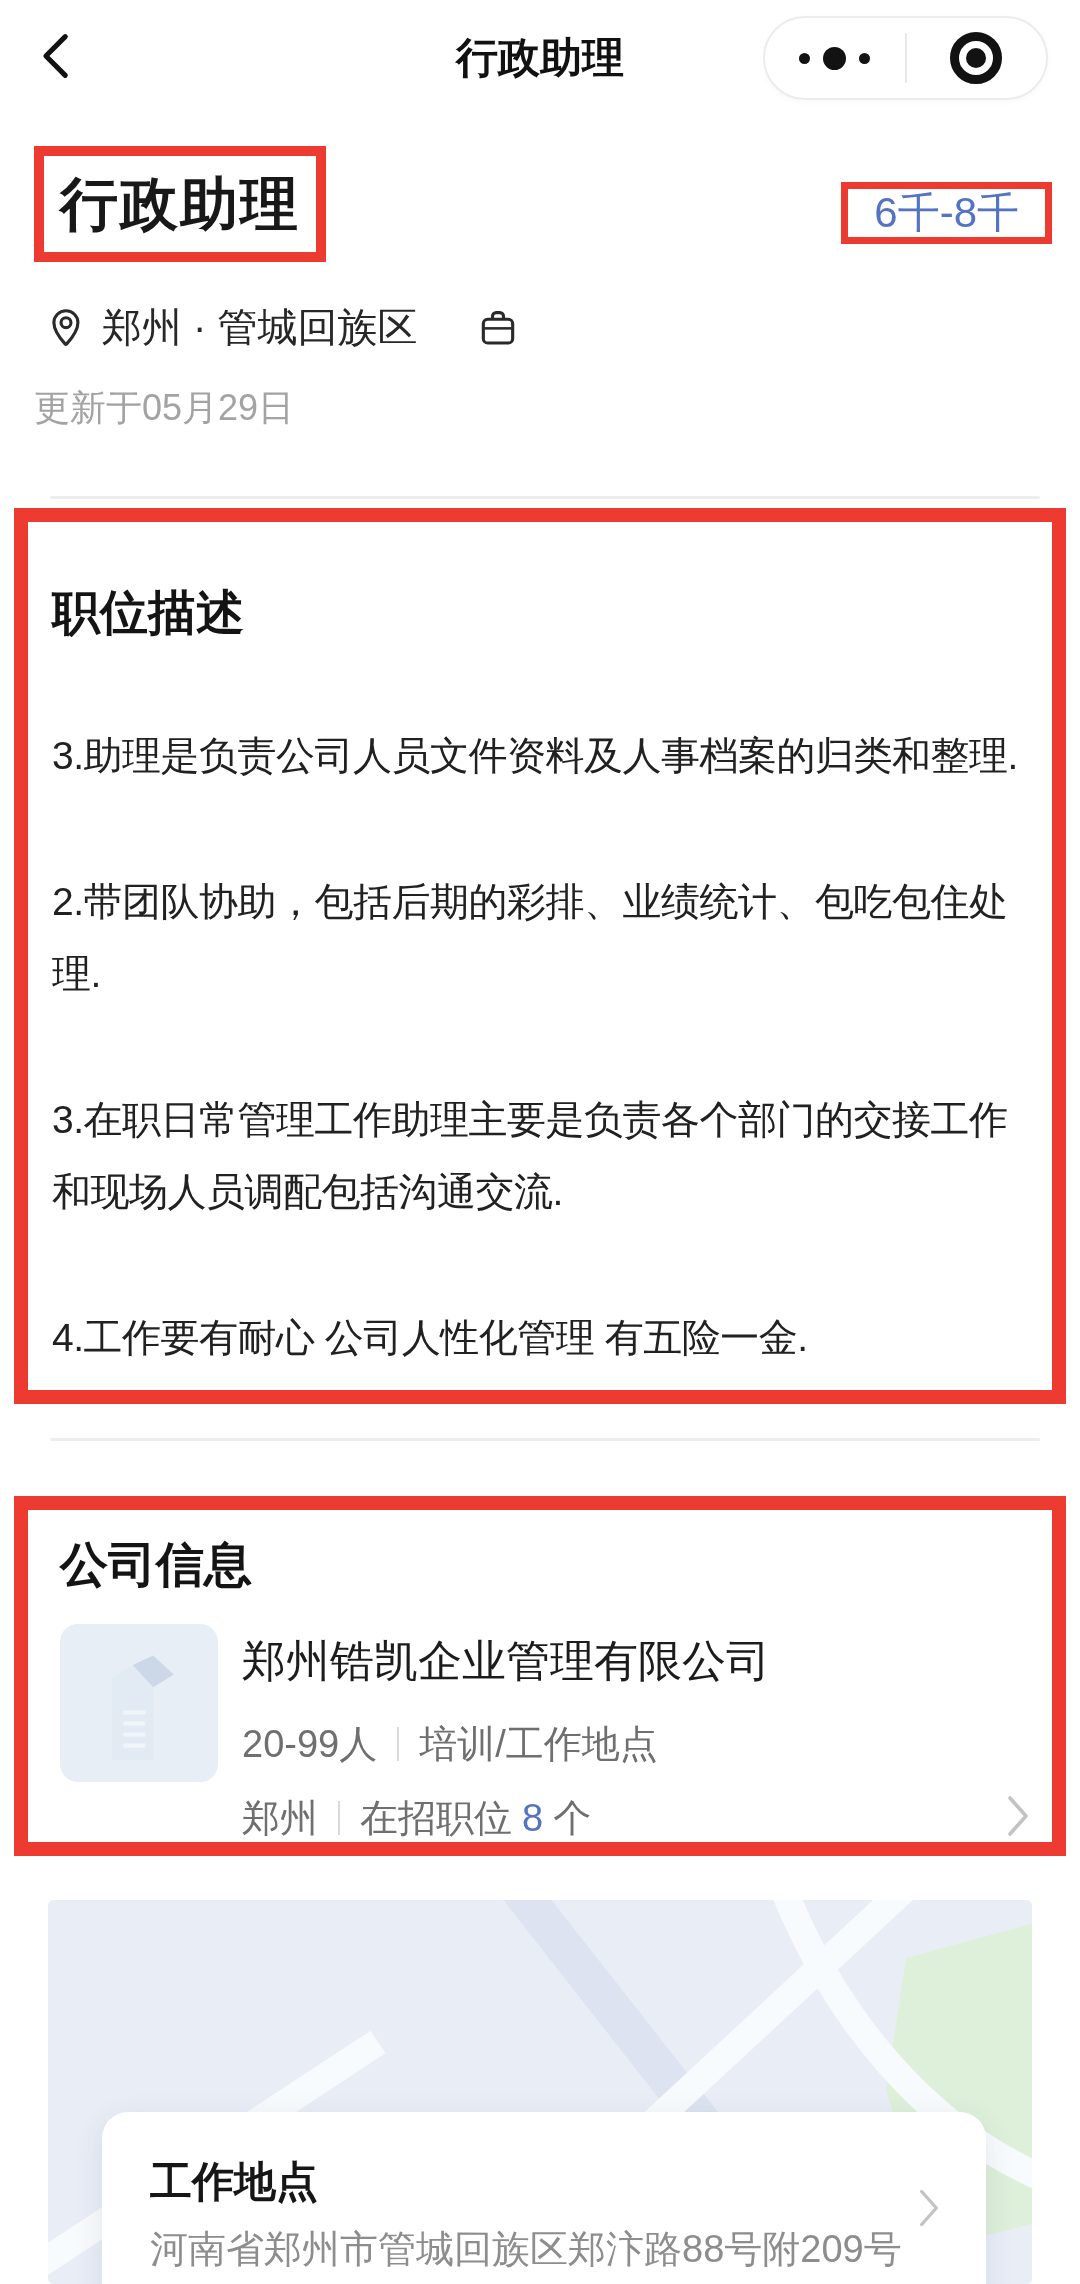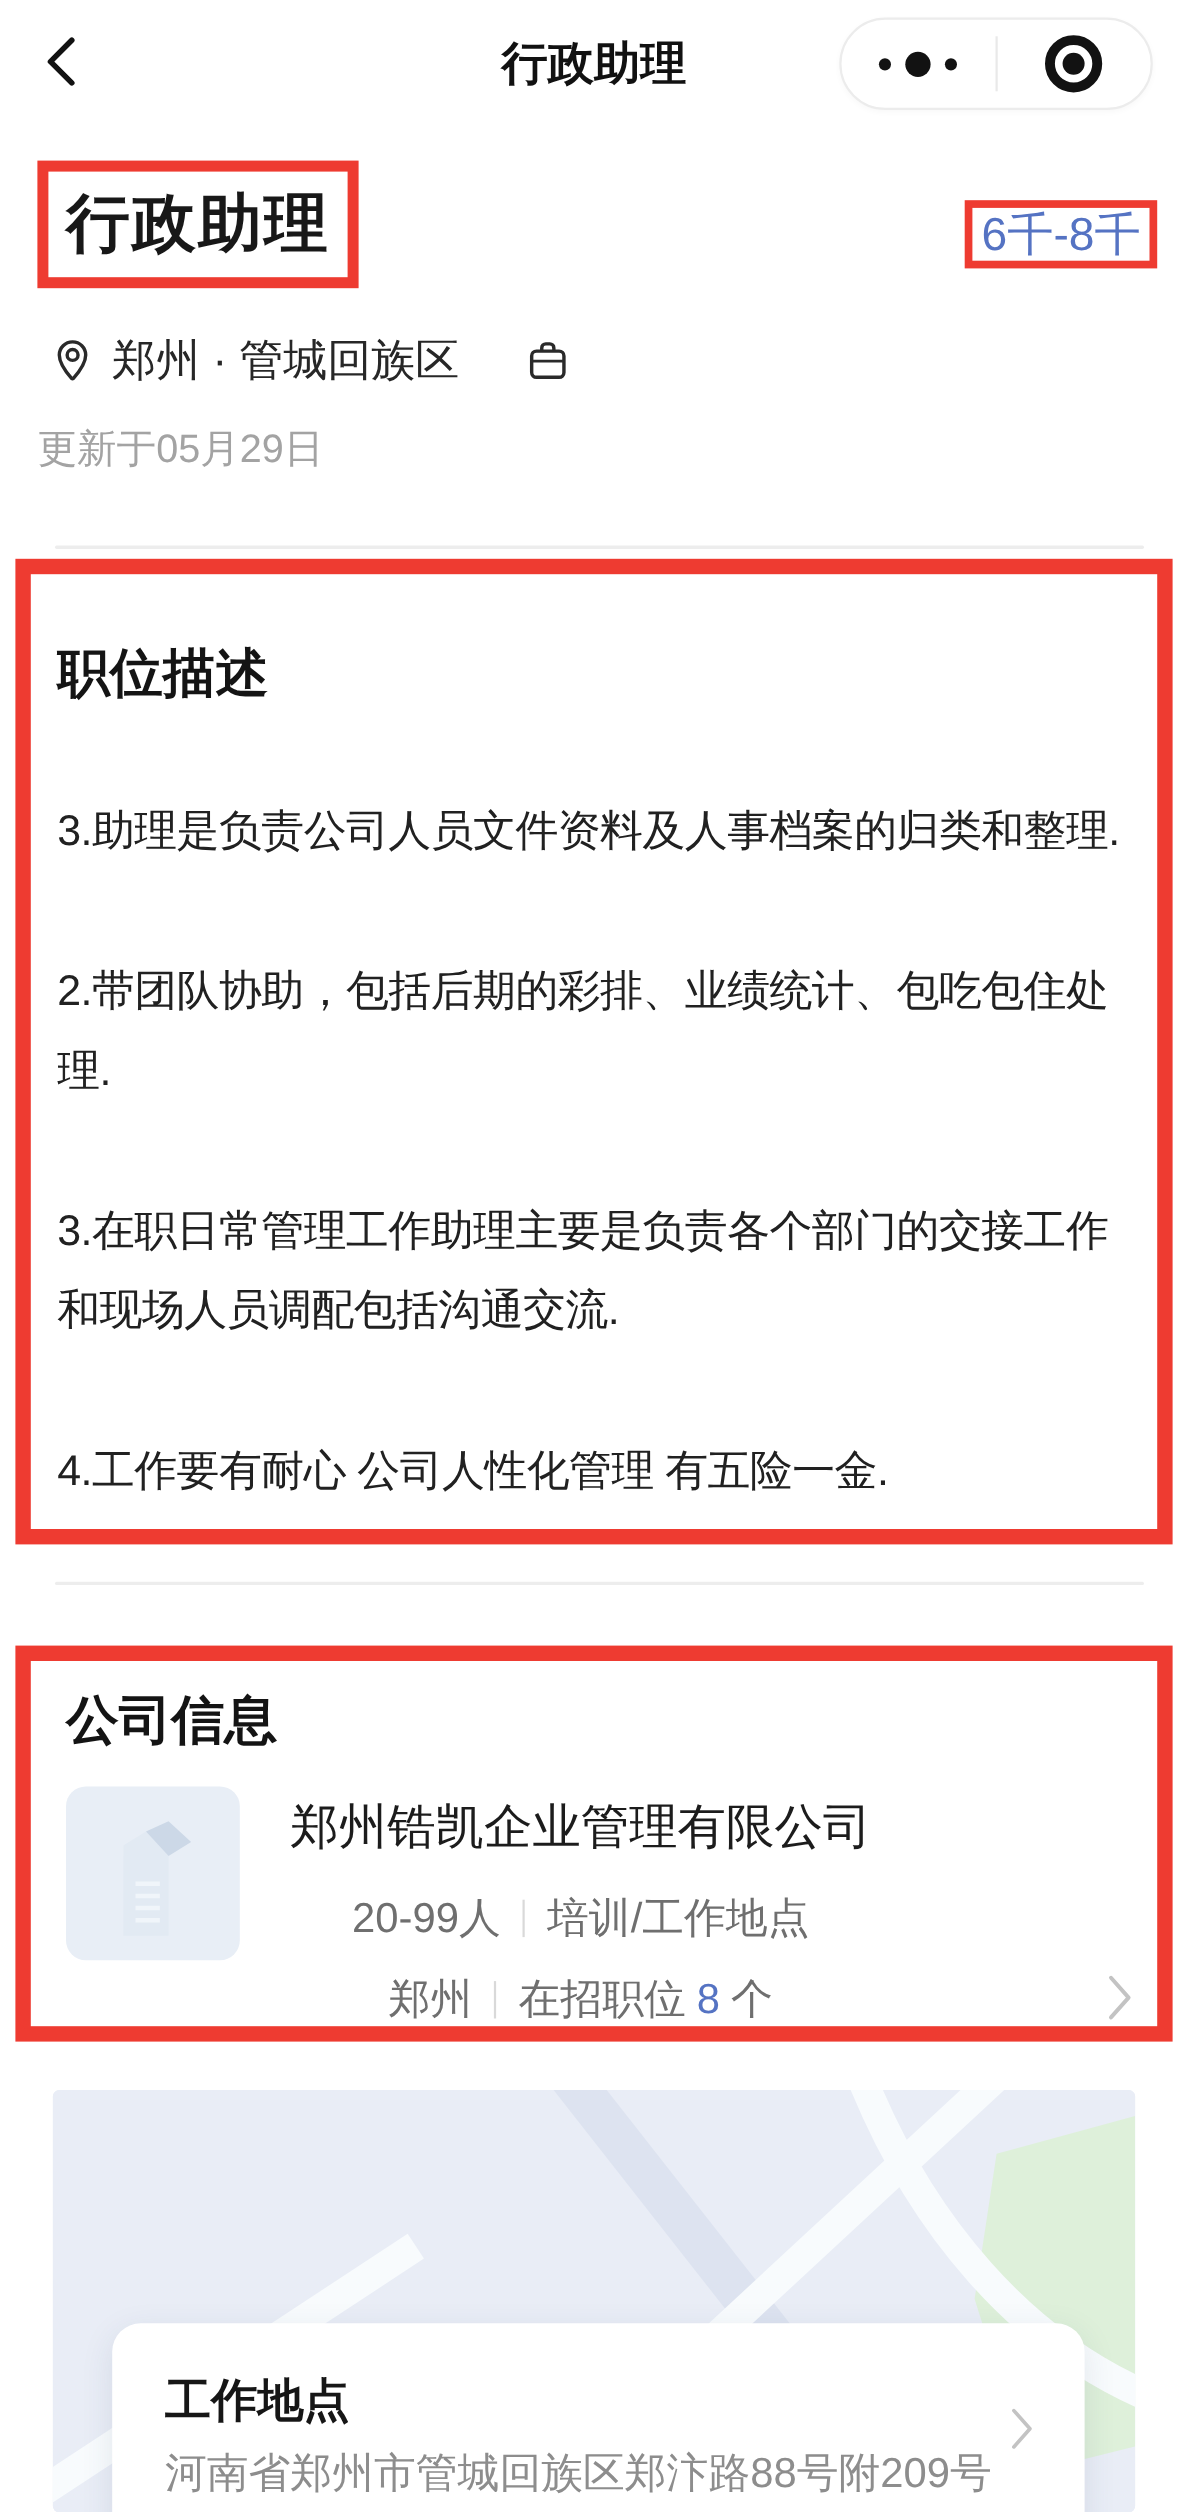--- a/index.html
+++ b/index.html
@@ -18,40 +18,40 @@
   .dots i { display:block; border-radius:50%; background:#121212; }
   .dots .d-sm { width:11px; height:11px; }
   .dots .d-lg { width:23px; height:23px; }
   .target-ring { width:52px; height:52px; border:9px solid #121212; border-radius:50%; display:flex; align-items:center; justify-content:center; }
   .target-dot { width:20px; height:20px; background:#121212; border-radius:50%; }
 
   
   .ann { border-style:solid; border-color:var(--annotation,#ee3b31); }
   .title-box { position:absolute; left:34px; top:146px; border-width:10px; padding:8px 16px; }
   .job-title { font-size:58px; line-height:80px; font-weight:600; color:#181818; letter-spacing:2px; }
-  .salary-box { position:absolute; right:28px; top:182px; border-width:7px; padding:2px 8px; }
+  .salary-box { position:absolute; right:28px; top:182px; border-width:7px; padding:2px 26px; }
   .salary { font-size:42px; line-height:44px; color:var(--salary,#5573c3); }
   .meta-row { position:absolute; left:44px; top:300px; display:flex; align-items:center; }
   .meta-item { display:flex; align-items:center; font-size:40px; color:#272727; }
   .meta-item + .meta-item { margin-left:58px; }
   .meta-item svg { margin-right:14px; }
   .updated { position:absolute; left:34px; top:384px; font-size:36px; color:#a3a3a3; }
   .divider { position:absolute; left:50px; width:990px; height:3px; background:#ededed; border-radius:2px; }
   .div1 { top:496px; } .div2 { top:1438px; }
 
   
   .desc-box { position:absolute; left:14px; top:508px; width:1052px; height:896px; border-width:14px; padding:58px 18px 16px 24px; overflow:hidden; }
   .sec-heading { font-size:48px; line-height:66px; font-weight:600; color:#141414; }
   .desc-box p { margin-top:74px; font-size:39px; line-height:72px; color:#212121; white-space:pre-line; letter-spacing:-0.5px; }
 
   
   .company-box { position:absolute; left:14px; top:1496px; width:1052px; height:360px; border-width:14px; padding:22px 18px 0 32px; overflow:hidden; }
   .company-row { position:relative; margin-top:26px; display:flex; }
   .logo { width:158px; height:158px; border-radius:18px; background:#e8eef6; overflow:hidden; flex:0 0 auto; }
-  .company-text { margin-left:46px; display:flex; flex-direction:column;align-items:center; }
+  .company-text { margin-left:24px; display:flex; flex-direction:column; }
   .company-name { margin-top:10px; font-size:44px; line-height:54px; font-weight:500; color:#1c1c1c; }
   .meta-line { display:flex; align-items:center; font-size:38px; line-height:48px; color:#6f6f6f; }
   .m1 { margin-top:32px; } .m2 { margin-top:26px; }
   .vbar { width:2px; height:34px; background:#d9d9d9; margin:0 20px; }
   .count { color:var(--link,#5573c3); margin:0 10px; }
   .chev-company { position:absolute; right:2px; top:168px; }
   .chev-card { position:absolute; right:44px; top:74px; }
 
   
   .map { position:absolute; left:48px; top:1900px; width:984px; height:384px; border-radius:6px; background:#e9edf6; overflow:hidden; }

